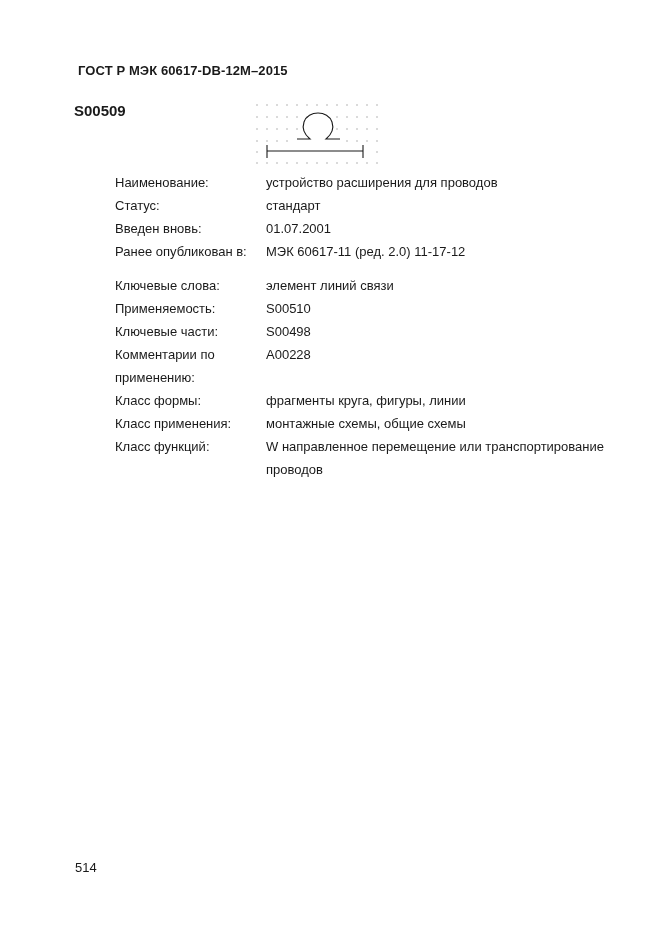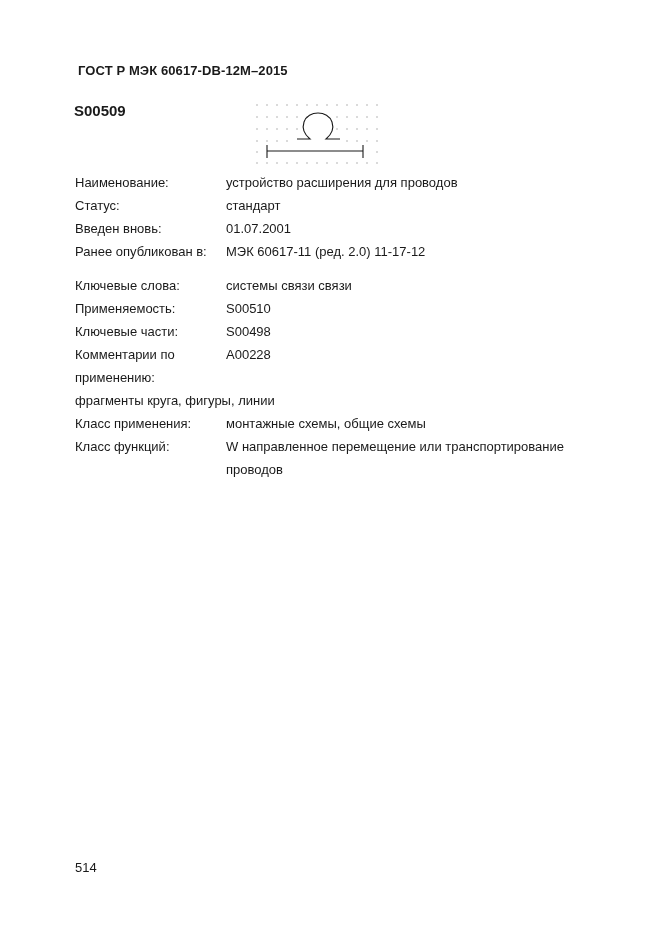--- a/index.html
+++ b/index.html
@@ -16,21 +16,21 @@
       font-size: 15px; font-weight: bold;
     }
     .symbol {
       position: absolute; left: 252px; top: 98px; width: 130px; height: 70px;
     }
     .fields {
       position: absolute; left: 75px; top: 171px; width: 540px;
       font-size: 13px; line-height: 23px;
     }
     .row { display: flex; }
-    .row .label { width: 151px; flex: none; color: #1a1a1a; }
+    .row .label { width: 151px; flex: none; color: #1a1a1a; margin-left: 40px; }
     .row .value { flex: 1; color: #1a1a1a; }
     .gap { height: 11px; }
     .page-number {
       position: absolute; left: 75px; top: 860px; font-size: 13px;
     }
   </style>
 </head>
 <body>
 
 <div class="header">ГОСТ Р МЭК 60617-DB-12M–2015</div>
@@ -125,39 +125,40 @@
   </div>
   <div class="row">
     <span class="label">Ранее опубликован в:</span>
     <span class="value">МЭК 60617-11 (ред. 2.0) 11-17-12</span>
   </div>
 
   <div class="gap"></div>
 
   <div class="row">
     <span class="label">Ключевые слова:</span>
-    <span class="value">системы связи связи</span>
+    <span class="value">элемент линий связи</span>
   </div>
   <div class="row">
     <span class="label">Применяемость:</span>
     <span class="value">S00510</span>
   </div>
   <div class="row">
     <span class="label">Ключевые части:</span>
     <span class="value">S00498</span>
   </div>
   <div class="row">
     <span class="label">Комментарии по</span>
     <span class="value">A00228</span>
   </div>
   <div class="row">
     <span class="label">применению:</span>
     <span class="value"></span>
   </div>
   <div class="row">
+    <span class="label">Класс формы:</span>
     <span class="value">фрагменты круга, фигуры, линии</span>
   </div>
   <div class="row">
     <span class="label">Класс применения:</span>
     <span class="value">монтажные схемы, общие схемы</span>
   </div>
   <div class="row">
     <span class="label">Класс функций:</span>
     <span class="value">W направленное перемещение или транспортирование</span>
   </div>

